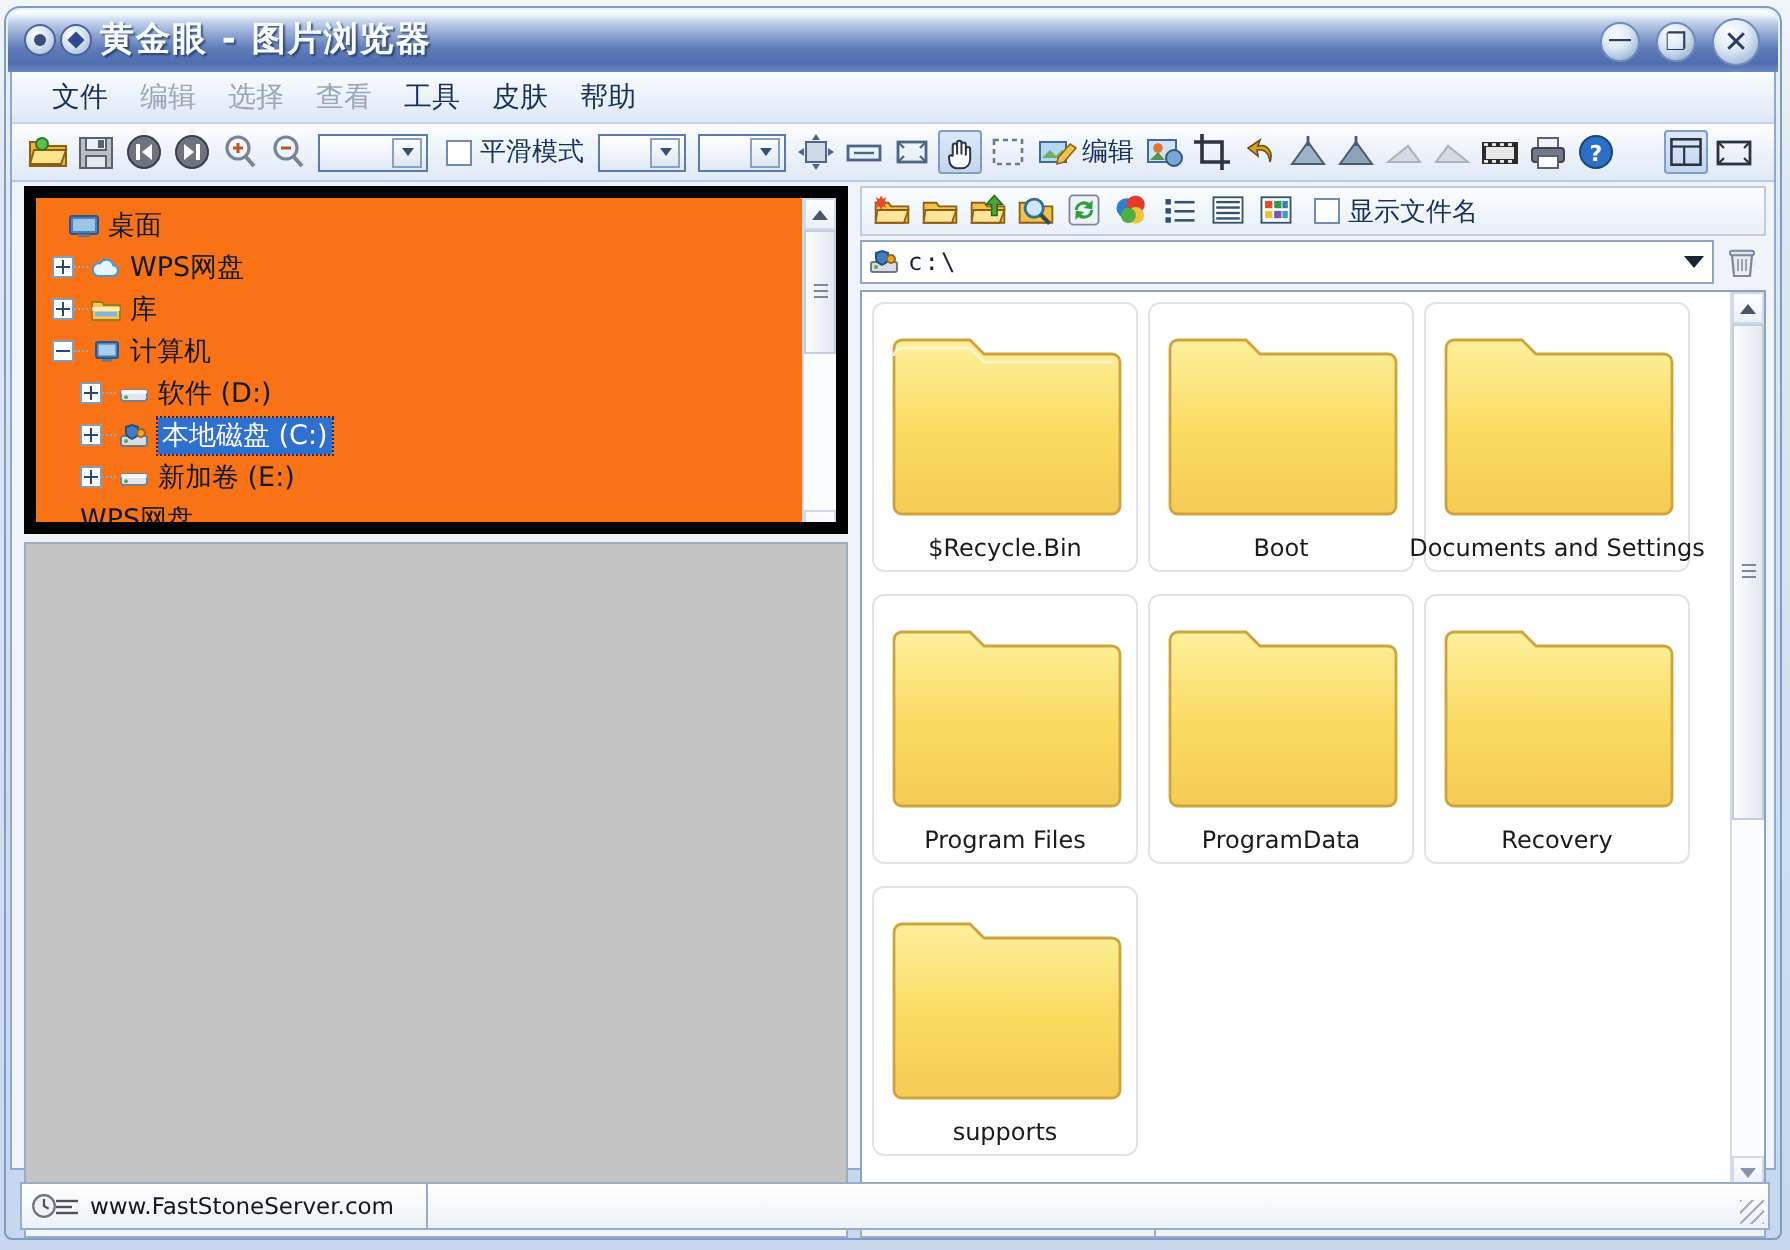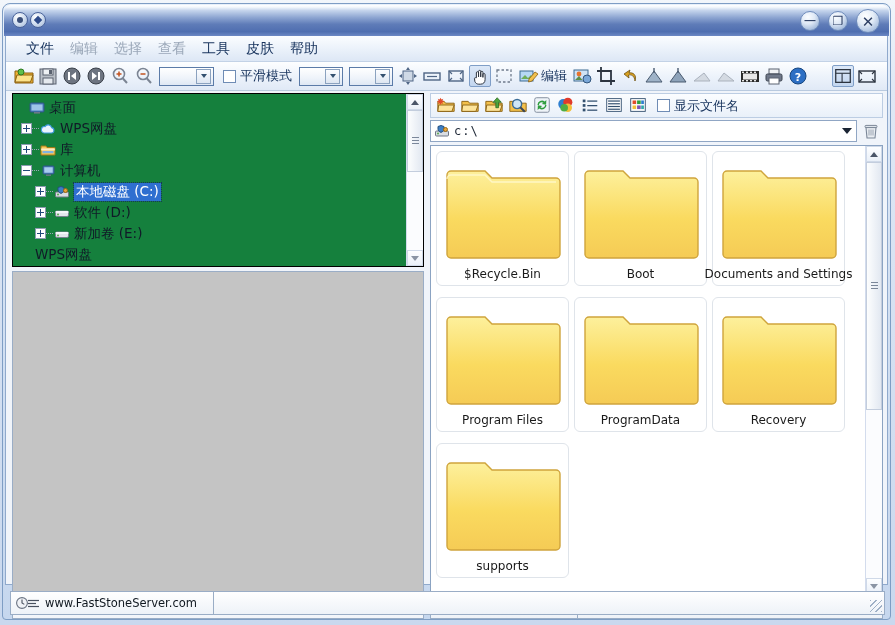--- a/index.html
+++ b/index.html
@@ -232,22 +232,22 @@
   
   #left-column {
     position: absolute;
     left: 6px; top: 57px;
     width: 412px; height: 527px;
   }
   #tree-panel {
     position: absolute;
     left: 0; top: 0;
     width: 412px; height: 174px;
-    background: #15803d;
-    border: 1px solid #000000;
+    background: #f97316;
+    border: 6px solid #000000;
     box-sizing: border-box;
     overflow: hidden;
   }
   #tree-content {
     position: absolute;
     left: 0; top: 0;
     width: 392px; height: 172px;
     padding: 3px 0 0 4px;
     box-sizing: border-box;
   }
@@ -547,20 +547,21 @@
 </head>
 <body>
 
 <div id="app-window">
   <div id="window-chrome"></div>
 
   <div id="title-bar">
     <div id="title-bar-inner">
       <div class="title-icon" id="title-icon-1"></div>
       <div class="title-icon" id="title-icon-2"></div>
+      <div id="title-text">黄金眼 - 图片浏览器</div>
 
       <div class="win-btn" id="btn-minimize">
         <div class="win-glyph">—</div>
       </div>
       <div class="win-btn" id="btn-maximize">
         <div class="win-glyph">❐</div>
       </div>
       <div class="win-btn" id="btn-close">
         <div class="win-glyph">✕</div>
       </div>
@@ -835,47 +836,47 @@
             <span class="tree-icon">
               <svg width="16" height="16" viewBox="0 0 16 16">
                 <rect x="3" y="3" width="11" height="8" rx="1" fill="#4a7fbf" stroke="#2f5684"></rect>
                 <rect x="4.3" y="4.3" width="8.4" height="5.4" fill="#a9cdee"></rect>
                 <rect x="6" y="11.5" width="5" height="1.4" fill="#6b7787"></rect>
               </svg>
             </span>
             <span class="tree-label">计算机</span>
           </div>
 
+          <div class="tree-row">
+            <span style="width:18px;flex:none"></span>
+            <span class="tree-expander plus"></span>
+            <span class="tree-dots"></span>
+            <span class="tree-icon">
+              <svg width="16" height="16" viewBox="0 0 16 16">
+                <rect x="1.5" y="6" width="13" height="5.5" rx="1.4" fill="#e3e7ec" stroke="#79818f"></rect>
+                <rect x="1.5" y="6" width="13" height="2" rx="1" fill="#f4f6f9"></rect>
+                <circle cx="4" cy="9.6" r="1" fill="#5aa84e"></circle>
+              </svg>
+            </span>
+            <span class="tree-label">软件 (D:)</span>
+          </div>
+
           <div class="tree-row selected">
             <span style="width:18px;flex:none"></span>
             <span class="tree-expander plus"></span>
             <span class="tree-dots"></span>
             <span class="tree-icon">
               <svg width="16" height="16" viewBox="0 0 16 16">
                 <rect x="1.5" y="8" width="13" height="5" rx="1" fill="#d9dde3" stroke="#6f7785"></rect>
                 <circle cx="4" cy="10.5" r="1" fill="#5aa84e"></circle>
                 <path d="M7 2.5l3 1v2.6c0 1.6-1.3 2.6-3 3.3-1.7-.7-3-1.7-3-3.3V3.5z" fill="#3d7ec4" stroke="#24507f"></path>
                 <path d="M11.5 4.5a2 2 0 11-.01 4 2 2 0 01.01-4z" fill="#e8a33d" stroke="#9a6a13"></path>
               </svg>
             </span>
             <span class="tree-label">本地磁盘 (C:)</span>
-          </div>
-
-          <div class="tree-row">
-            <span style="width:18px;flex:none"></span>
-            <span class="tree-expander plus"></span>
-            <span class="tree-dots"></span>
-            <span class="tree-icon">
-              <svg width="16" height="16" viewBox="0 0 16 16">
-                <rect x="1.5" y="6" width="13" height="5.5" rx="1.4" fill="#e3e7ec" stroke="#79818f"></rect>
-                <rect x="1.5" y="6" width="13" height="2" rx="1" fill="#f4f6f9"></rect>
-                <circle cx="4" cy="9.6" r="1" fill="#5aa84e"></circle>
-              </svg>
-            </span>
-            <span class="tree-label">软件 (D:)</span>
           </div>
 
           <div class="tree-row">
             <span style="width:18px;flex:none"></span>
             <span class="tree-expander plus"></span>
             <span class="tree-dots"></span>
             <span class="tree-icon">
               <svg width="16" height="16" viewBox="0 0 16 16">
                 <rect x="1.5" y="6" width="13" height="5.5" rx="1.4" fill="#e3e7ec" stroke="#79818f"></rect>
                 <rect x="1.5" y="6" width="13" height="2" rx="1" fill="#f4f6f9"></rect>

